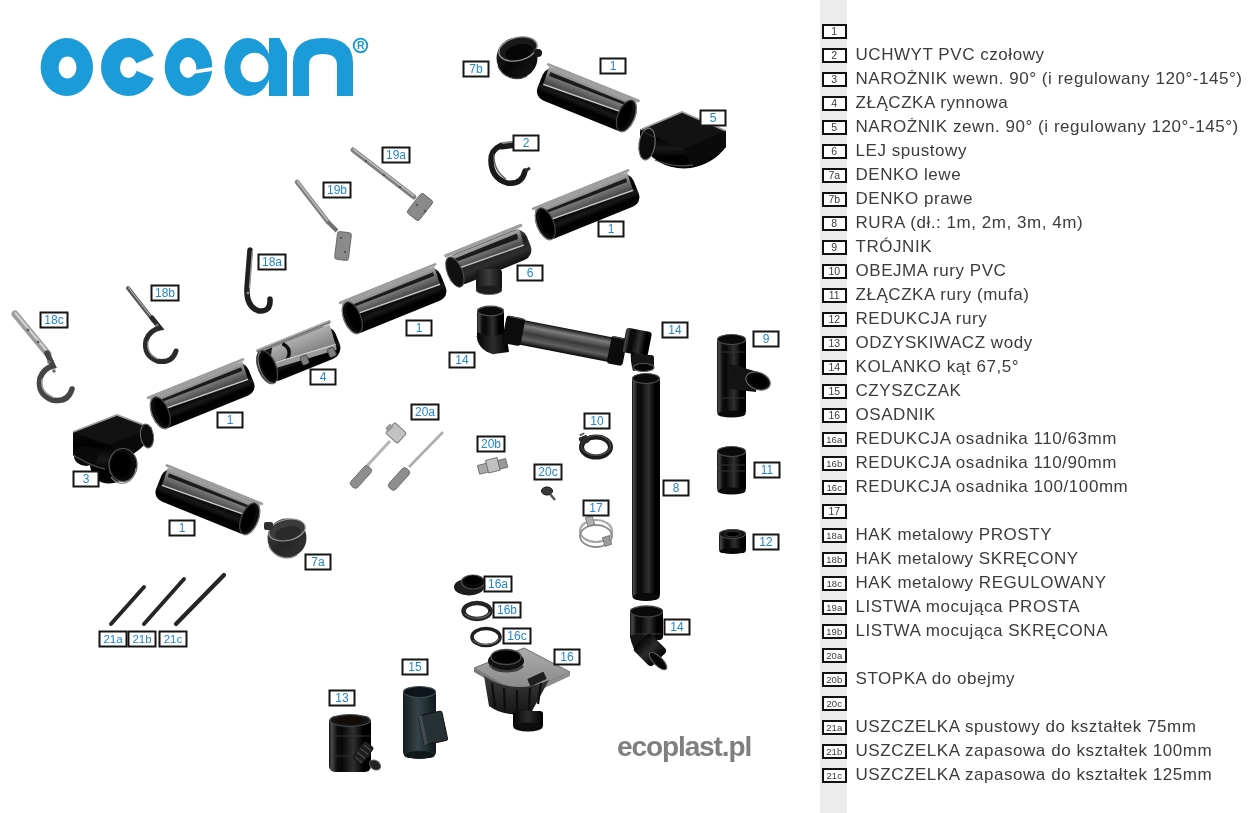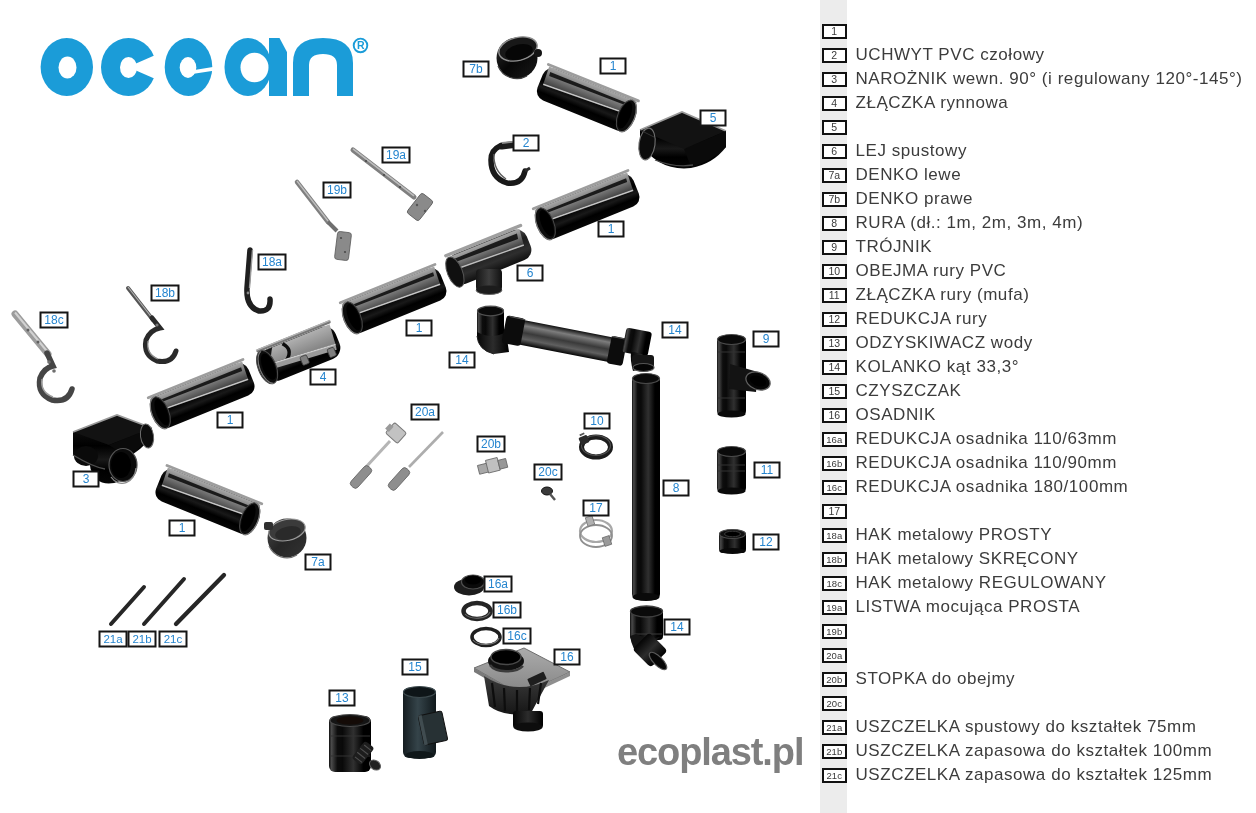--- a/index.html
+++ b/index.html
@@ -1,21 +1,21 @@
 <!DOCTYPE html>
 <html><head><meta charset="utf-8">
 <style>
 html,body{margin:0;padding:0;width:1256px;height:813px;background:#fff;overflow:hidden;
 font-family:"Liberation Sans",sans-serif;}
 #strip{position:absolute;left:820px;top:0;width:27px;height:813px;background:#ececec;}
 .lrow{position:absolute;left:822px;height:24px;white-space:nowrap;display:flex;align-items:center;}
 .lbox{flex:0 0 auto;width:20.5px;height:11px;border:2px solid #111;background:#fff;
 color:#3a3a3a;text-align:center;line-height:11px;}
 .ltxt{color:#3c3c3c;font-size:17px;margin-left:9px;letter-spacing:0.55px;}
-#eco{position:absolute;left:617px;top:731px;font-size:38px;font-weight:bold;color:#7f7f7f;letter-spacing:-1.1px;}
+#eco{position:absolute;left:617px;top:731px;font-size:28px;font-weight:bold;color:#7f7f7f;letter-spacing:-1.1px;}
 </style></head>
 <body>
 <svg style="position:absolute;left:36px;top:27px" width="340" height="76" viewBox="0 0 340 76">
     <ellipse cx="30.8" cy="40" rx="26.2" ry="29" fill="#1b9cd8"></ellipse>
     <ellipse cx="31.5" cy="40.5" rx="9" ry="11" fill="#fff"></ellipse>
     <ellipse cx="92.5" cy="40" rx="27.5" ry="29" fill="#1b9cd8"></ellipse>
     <ellipse cx="92.5" cy="40.5" rx="8.5" ry="10.6" fill="#fff"></ellipse>
     <path d="M 92,40 L 124,26 L 124,54 Z" fill="#fff"></path>
     <ellipse cx="152.5" cy="40" rx="23.8" ry="29" fill="#1b9cd8"></ellipse>
     <ellipse cx="152" cy="40.5" rx="8.3" ry="10.4" fill="#fff"></ellipse>
@@ -585,20 +585,21 @@
 <div class="lrow" style="top:67px">
     <span class="lbox" style="font-size:10.5px">3</span>
     <span class="ltxt">NAROŻNIK wewn. 90° (i regulowany 120°-145°)</span>
   </div>
 <div class="lrow" style="top:91px">
     <span class="lbox" style="font-size:10.5px">4</span>
     <span class="ltxt">ZŁĄCZKA rynnowa</span>
   </div>
 <div class="lrow" style="top:115px">
     <span class="lbox" style="font-size:10.5px">5</span>
+    <span class="ltxt">NAROŻNIK zewn. 90° (i regulowany 120°-145°)</span>
   </div>
 <div class="lrow" style="top:139px">
     <span class="lbox" style="font-size:10.5px">6</span>
     <span class="ltxt">LEJ spustowy</span>
   </div>
 <div class="lrow" style="top:163px">
     <span class="lbox" style="font-size:10.5px">7a</span>
     <span class="ltxt">DENKO lewe</span>
   </div>
 <div class="lrow" style="top:187px">
@@ -624,41 +625,41 @@
 <div class="lrow" style="top:307px">
     <span class="lbox" style="font-size:10.5px">12</span>
     <span class="ltxt">REDUKCJA rury</span>
   </div>
 <div class="lrow" style="top:331px">
     <span class="lbox" style="font-size:10.5px">13</span>
     <span class="ltxt">ODZYSKIWACZ wody</span>
   </div>
 <div class="lrow" style="top:355px">
     <span class="lbox" style="font-size:10.5px">14</span>
-    <span class="ltxt">KOLANKO kąt 33,3°</span>
+    <span class="ltxt">KOLANKO kąt 67,5°</span>
   </div>
 <div class="lrow" style="top:379px">
     <span class="lbox" style="font-size:10.5px">15</span>
     <span class="ltxt">CZYSZCZAK</span>
   </div>
 <div class="lrow" style="top:403px">
     <span class="lbox" style="font-size:10.5px">16</span>
     <span class="ltxt">OSADNIK</span>
   </div>
 <div class="lrow" style="top:427px">
     <span class="lbox" style="font-size:9.5px">16a</span>
     <span class="ltxt">REDUKCJA osadnika 110/63mm</span>
   </div>
 <div class="lrow" style="top:451px">
     <span class="lbox" style="font-size:9.5px">16b</span>
     <span class="ltxt">REDUKCJA osadnika 110/90mm</span>
   </div>
 <div class="lrow" style="top:475px">
     <span class="lbox" style="font-size:9.5px">16c</span>
-    <span class="ltxt">REDUKCJA osadnika 180/100mm</span>
+    <span class="ltxt">REDUKCJA osadnika 100/100mm</span>
   </div>
 <div class="lrow" style="top:499px">
     <span class="lbox" style="font-size:10.5px">17</span>
   </div>
 <div class="lrow" style="top:523px">
     <span class="lbox" style="font-size:9.5px">18a</span>
     <span class="ltxt">HAK metalowy PROSTY</span>
   </div>
 <div class="lrow" style="top:547px">
     <span class="lbox" style="font-size:9.5px">18b</span>
@@ -667,20 +668,21 @@
 <div class="lrow" style="top:571px">
     <span class="lbox" style="font-size:9.5px">18c</span>
     <span class="ltxt">HAK metalowy REGULOWANY</span>
   </div>
 <div class="lrow" style="top:595px">
     <span class="lbox" style="font-size:9.5px">19a</span>
     <span class="ltxt">LISTWA mocująca PROSTA</span>
   </div>
 <div class="lrow" style="top:619px">
     <span class="lbox" style="font-size:9.5px">19b</span>
+    <span class="ltxt">LISTWA mocująca SKRĘCONA</span>
   </div>
 <div class="lrow" style="top:643px">
     <span class="lbox" style="font-size:9.5px">20a</span>
   </div>
 <div class="lrow" style="top:667px">
     <span class="lbox" style="font-size:9.5px">20b</span>
     <span class="ltxt">STOPKA do obejmy</span>
   </div>
 <div class="lrow" style="top:691px">
     <span class="lbox" style="font-size:9.5px">20c</span>

